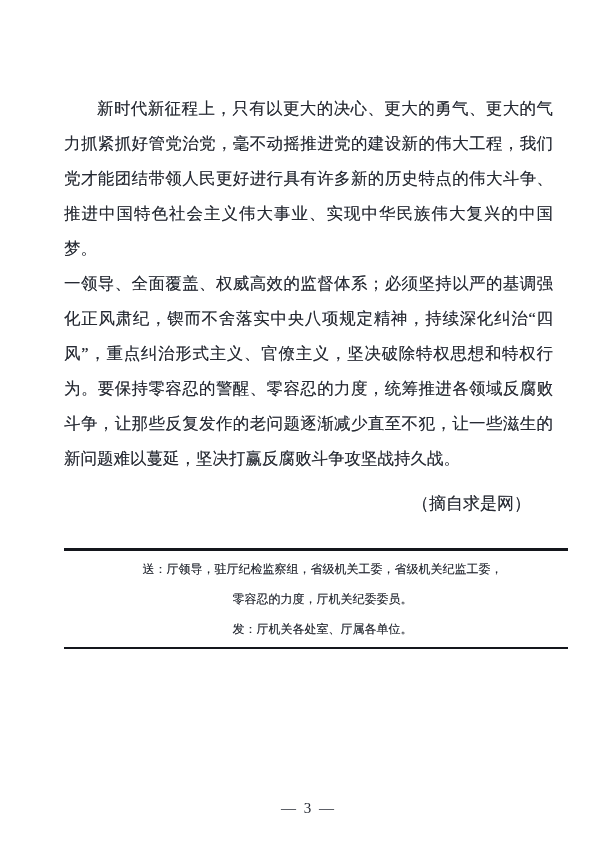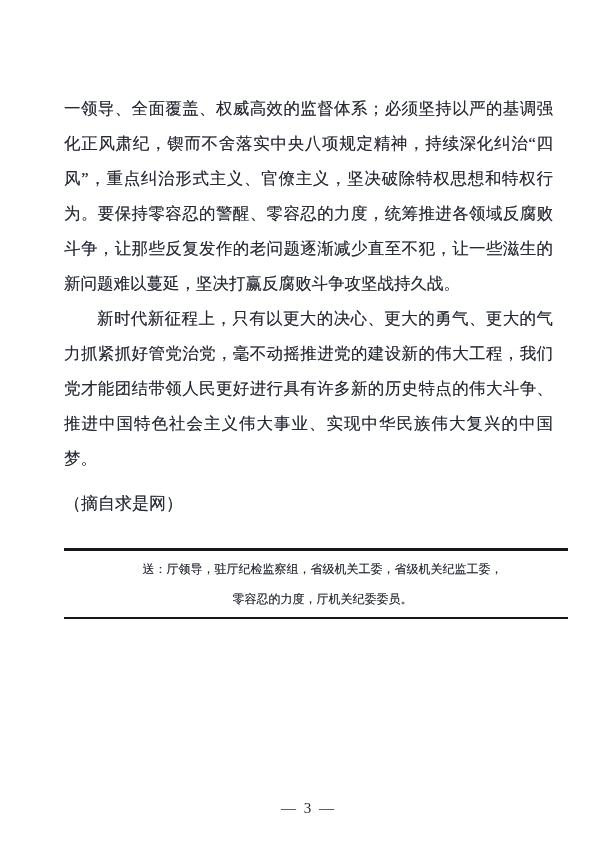--- a/index.html
+++ b/index.html
@@ -35,21 +35,21 @@
   .line.indent-2 {
     text-indent: 2em;
   }
   .attribution {
     position: absolute;
     left: 64px;
     top: 486px;
     width: 467px;
     font-size: 17px;
     line-height: 35px;
-    text-align: left;
+    text-align: right;
     text-shadow: 0 0 0.4px rgba(38, 42, 51, 0.55);
   }
   .distribution {
     position: absolute;
     left: 64px;
     top: 548px;
     width: 504px;
     border-top: 3px solid #14161c;
     border-bottom: 2px solid #14161c;
     box-sizing: border-box;
@@ -75,38 +75,39 @@
     color: #1c212b;
   }
 </style>
 </head>
 <body>
 
 <div class="page">
 
   <div class="body-text">
     <div>
+      <div class="line indent-2">新时代新征程上，只有以更大的决心、更大的勇气、更大的气</div>
+      <div class="line">力抓紧抓好管党治党，毫不动摇推进党的建设新的伟大工程，我们</div>
+      <div class="line">党才能团结带领人民更好进行具有许多新的历史特点的伟大斗争、</div>
+      <div class="line">推进中国特色社会主义伟大事业、实现中华民族伟大复兴的中国</div>
+      <div class="line para-end">梦。</div>
+    </div>
+    <div>
       <div class="line">一领导、全面覆盖、权威高效的监督体系；必须坚持以严的基调强</div>
       <div class="line">化正风肃纪，锲而不舍落实中央八项规定精神，持续深化纠治“四</div>
       <div class="line">风”，重点纠治形式主义、官僚主义，坚决破除特权思想和特权行</div>
       <div class="line">为。要保持零容忍的警醒、零容忍的力度，统筹推进各领域反腐败</div>
       <div class="line">斗争，让那些反复发作的老问题逐渐减少直至不犯，让一些滋生的</div>
       <div class="line para-end">新问题难以蔓延，坚决打赢反腐败斗争攻坚战持久战。</div>
-    </div>
-    <div>
-      <div class="line indent-2">新时代新征程上，只有以更大的决心、更大的勇气、更大的气</div>
-      <div class="line">力抓紧抓好管党治党，毫不动摇推进党的建设新的伟大工程，我们</div>
-      <div class="line">党才能团结带领人民更好进行具有许多新的历史特点的伟大斗争、</div>
-      <div class="line">推进中国特色社会主义伟大事业、实现中华民族伟大复兴的中国</div>
-      <div class="line para-end">梦。</div>
     </div>
   </div>
 
   <div class="attribution">（摘自求是网）</div>
 
   <div class="distribution">
     <div class="dist-line">送：厅领导，驻厅纪检监察组，省级机关工委，省级机关纪监工委，</div>
     <div class="dist-line">零容忍的力度，厅机关纪委委员。</div>
+    <div class="dist-line">发：厅机关各处室、厅属各单位。</div>
   </div>
 
   <div class="page-footer">— 3 —</div>
 
 </div>
 
 </body></html>

